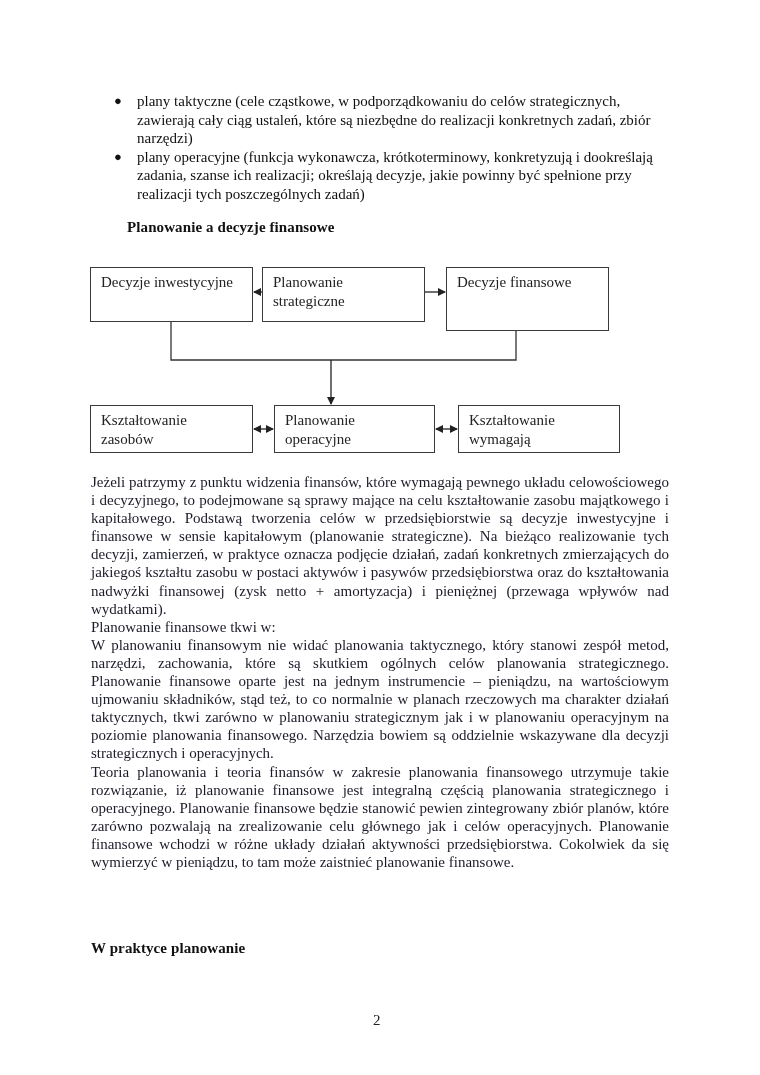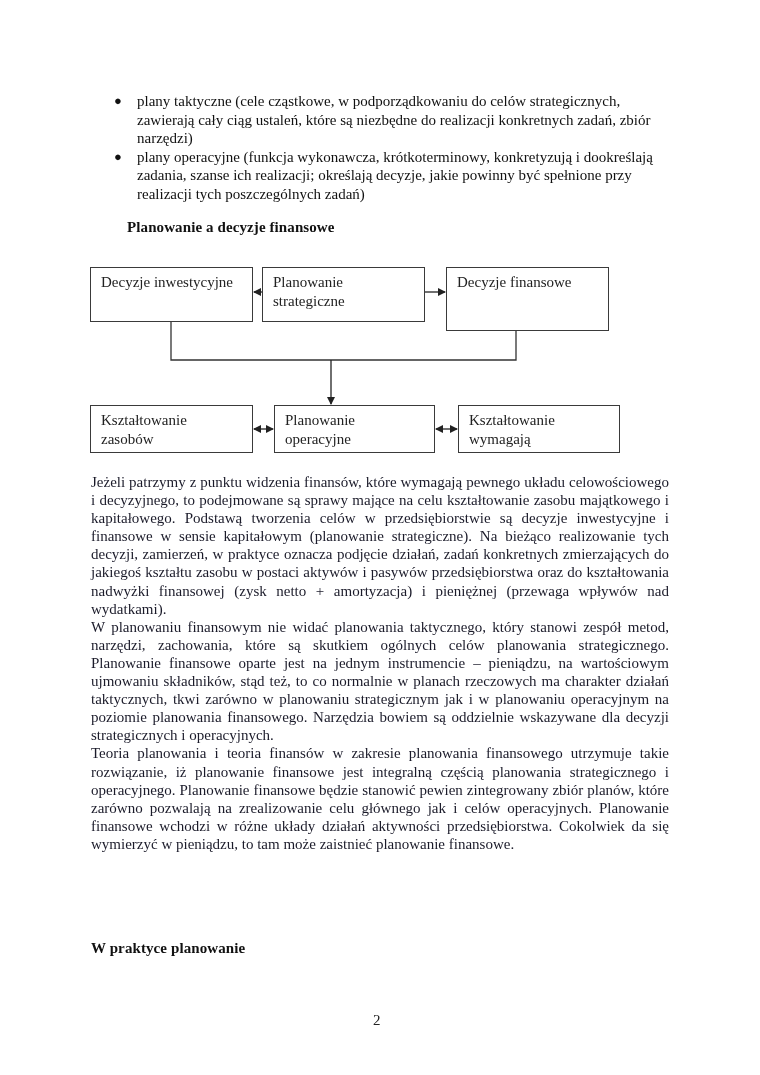--- a/index.html
+++ b/index.html
@@ -177,20 +177,21 @@
       <div>operacyjne</div>
     </div>
     <div class="box" id="box-wynik">
       <div>Kształtowanie</div>
       <div>wymagają</div>
     </div>
   </div>
 
   <div class="body-text">
     <p>Jeżeli patrzymy z punktu widzenia finansów, które wymagają pewnego układu celowościowego i decyzyjnego, to podejmowane są sprawy mające na celu kształtowanie zasobu majątkowego i kapitałowego. Podstawą tworzenia celów w przedsiębiorstwie są decyzje inwestycyjne i finansowe w sensie kapitałowym (planowanie strategiczne). Na bieżąco realizowanie tych decyzji, zamierzeń, w praktyce oznacza podjęcie działań, zadań konkretnych zmierzających do jakiegoś kształtu zasobu w postaci aktywów i pasywów przedsiębiorstwa oraz do kształtowania nadwyżki finansowej (zysk netto + amortyzacja) i pieniężnej (przewaga wpływów nad wydatkami).</p>
+    <p class="left">Planowanie finansowe tkwi w:</p>
     <p>W planowaniu finansowym nie widać planowania taktycznego, który stanowi zespół metod, narzędzi,  zachowania, które są skutkiem ogólnych celów planowania strategicznego. Planowanie finansowe oparte jest na jednym instrumencie – pieniądzu, na wartościowym ujmowaniu składników, stąd też, to co normalnie w planach rzeczowych ma charakter działań taktycznych, tkwi zarówno w planowaniu strategicznym jak i w planowaniu operacyjnym na poziomie planowania finansowego. Narzędzia bowiem są oddzielnie wskazywane dla decyzji strategicznych i operacyjnych.</p>
     <p>Teoria planowania i teoria finansów w zakresie planowania finansowego utrzymuje takie rozwiązanie, iż planowanie finansowe jest integralną częścią planowania strategicznego i operacyjnego. Planowanie finansowe będzie stanowić pewien zintegrowany zbiór planów, które zarówno pozwalają na zrealizowanie celu głównego jak i celów operacyjnych. Planowanie finansowe wchodzi w różne układy działań aktywności przedsiębiorstwa. Cokolwiek da się wymierzyć w pieniądzu, to tam może zaistnieć planowanie finansowe.</p>
   </div>
 
   <h2 class="section-heading" id="heading-2">W praktyce planowanie</h2>
 
   <div class="page-number">2</div>
 </div>
 
 </body></html>

